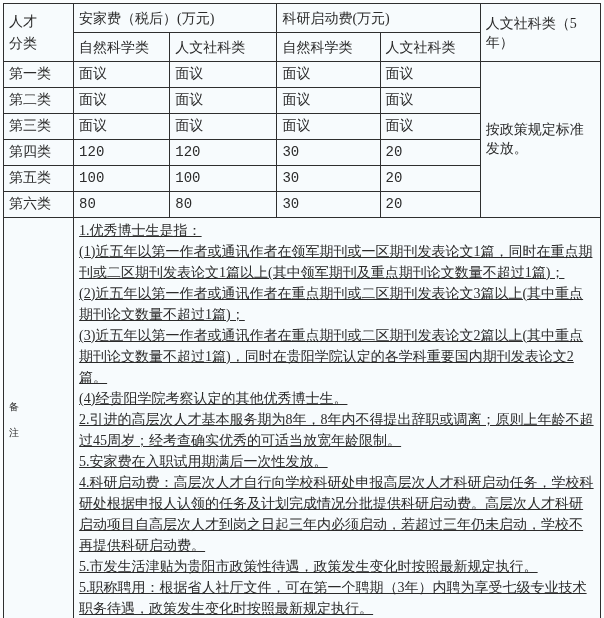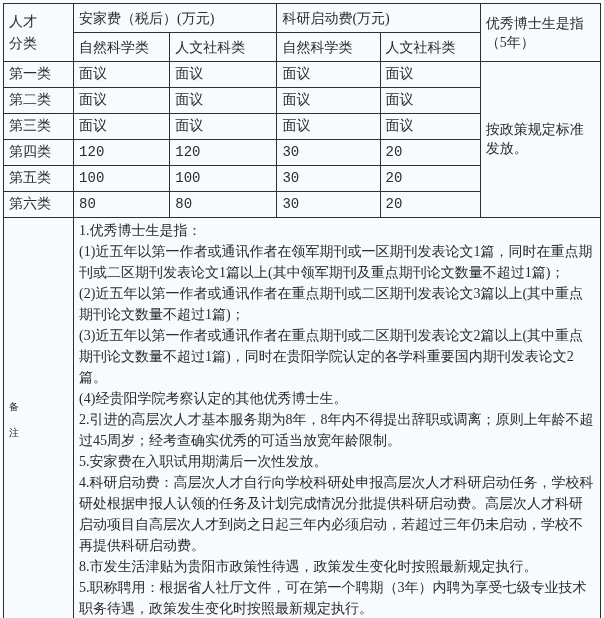--- a/index.html
+++ b/index.html
@@ -56,20 +56,21 @@
   }
   td.remarks-cell {
     vertical-align: top;
     padding: 3px 6px 3px 5px;
   }
   td.remarks-cell p {
     margin: 0;
     font-size: 14px;
     line-height: 21px;
     word-break: break-all;
+    text-decoration: underline;
   }
 </style>
 </head>
 <body>
 
 <div class="page">
   <table class="benefits">
     <colgroup>
       <col style="width:70px">
       <col style="width:96px">
@@ -79,21 +80,21 @@
       <col style="width:120px">
     </colgroup>
 
     <tbody>
         <tr class="hdr">
       <td rowspan="2">
         <span class="wrap2">人才分类</span>
       </td>
       <td colspan="2">安家费（税后）(万元)</td>
       <td colspan="2">科研启动费(万元)</td>
-      <td rowspan="2" class="subsidy-head">优秀博士生是指（5年）</td>
+      <td rowspan="2" class="subsidy-head">人文社科类（5年）</td>
     </tr>
 
     <tr class="hdr">
       <td>自然科学类</td>
       <td>人文社科类</td>
       <td>自然科学类</td>
       <td>人文社科类</td>
     </tr>
 
     <tr class="datarow">
@@ -146,19 +147,19 @@
       </td>
       <td colspan="5" class="remarks-cell">
         <p>1.优秀博士生是指：</p>
         <p>(1)近五年以第一作者或通讯作者在领军期刊或一区期刊发表论文1篇，同时在重点期刊或二区期刊发表论文1篇以上(其中领军期刊及重点期刊论文数量不超过1篇)；</p>
         <p>(2)近五年以第一作者或通讯作者在重点期刊或二区期刊发表论文3篇以上(其中重点期刊论文数量不超过1篇)；</p>
         <p>(3)近五年以第一作者或通讯作者在重点期刊或二区期刊发表论文2篇以上(其中重点期刊论文数量不超过1篇)，同时在贵阳学院认定的各学科重要国内期刊发表论文2篇。</p>
         <p>(4)经贵阳学院考察认定的其他优秀博士生。</p>
         <p>2.引进的高层次人才基本服务期为8年，8年内不得提出辞职或调离；原则上年龄不超过45周岁；经考查确实优秀的可适当放宽年龄限制。</p>
         <p>5.安家费在入职试用期满后一次性发放。</p>
         <p>4.科研启动费：高层次人才自行向学校科研处申报高层次人才科研启动任务，学校科研处根据申报人认领的任务及计划完成情况分批提供科研启动费。高层次人才科研启动项目自高层次人才到岗之日起三年内必须启动，若超过三年仍未启动，学校不再提供科研启动费。</p>
-        <p>8.市发生活津贴为贵阳市政策性待遇，政策发生变化时按照最新规定执行。</p>
+        <p>5.市发生活津贴为贵阳市政策性待遇，政策发生变化时按照最新规定执行。</p>
         <p>5.职称聘用：根据省人社厅文件，可在第一个聘期（3年）内聘为享受七级专业技术职务待遇，政策发生变化时按照最新规定执行。</p>
       </td>
     </tr>
   </tbody>
     </table>
 </div>
 
 </body></html>

